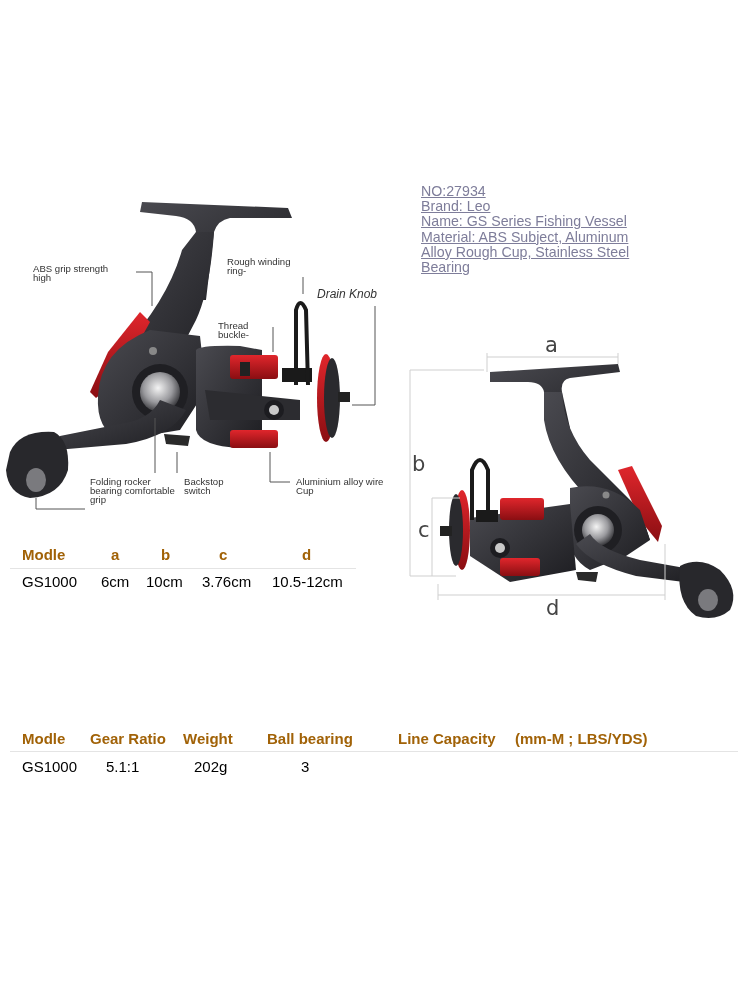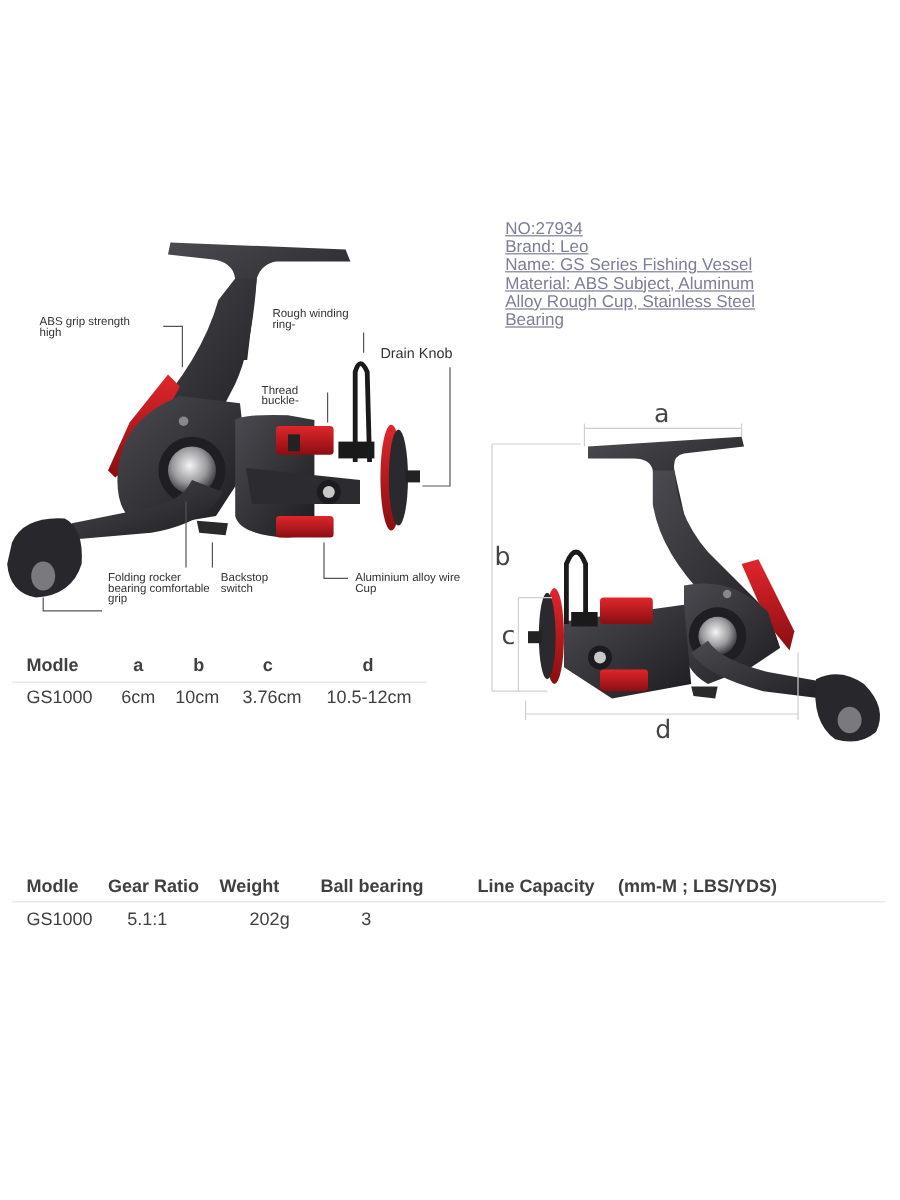--- a/index.html
+++ b/index.html
@@ -2,24 +2,24 @@
 <html><head>
 <meta charset="utf-8">
 <style>
   html, body { margin: 0; padding: 0; background: #ffffff; }
   body { width: 750px; height: 1000px; position: relative; overflow: hidden;
          font-family: "Liberation Sans", sans-serif; color: #222; }
   .abs { position: absolute; }
   .spec { left: 421px; top: 184px; font-size: 14.2px; line-height: 15.2px; color: #7e7d9a; }
   .spec div { white-space: nowrap; text-decoration: underline; }
   .callout { font-size: 9.6px; line-height: 8.8px; color: #333; white-space: nowrap; }
-  .callout.big { font-size: 12px; line-height: 12px; }
+  .callout.big { font-size: 12px; line-height: 12px; font-style: italic; }
   .dimlbl { font-size: 21px; color: #444; font-family: "DejaVu Sans", sans-serif; }
-  .tbl-h { font-weight: bold; font-size: 15px; color: #404040; white-space: nowrap; }
-  .tbl-c { font-size: 15px; color: #404040; white-space: nowrap; }
+  .tbl-h { font-weight: bold; font-size: 15px; color: #a16207; white-space: nowrap; }
+  .tbl-c { font-size: 15px; color: #000000; white-space: nowrap; }
   .divider { height: 1px; background: #e4e4e4; }
   svg { position: absolute; overflow: visible; }
 </style>
 </head>
 <body>
 
 <div class="abs spec">
   <div>NO:27934</div>
   <div>Brand: Leo</div>
   <div>Name: GS Series Fishing Vessel</div>
@@ -195,15 +195,15 @@
 <div class="abs" style="left:0;top:0;width:750px;height:800px;pointer-events:none">
   <div class="abs tbl-h" style="left:22px;top:730px">Modle</div>
   <div class="abs tbl-h" style="left:90px;top:730px">Gear Ratio</div>
   <div class="abs tbl-h" style="left:183px;top:730px">Weight</div>
   <div class="abs tbl-h" style="left:267px;top:730px">Ball bearing</div>
   <div class="abs tbl-h" style="left:398px;top:730px">Line Capacity</div>
   <div class="abs tbl-h" style="left:515px;top:730px">(mm-M  ; LBS/YDS)</div>
   <div class="abs divider" style="left:10px;top:751px;width:728px"></div>
   <div class="abs tbl-c" style="left:22px;top:758px">GS1000</div>
   <div class="abs tbl-c" style="left:106px;top:758px">5.1:1</div>
-  <div class="abs tbl-c" style="left:208px;top:758px">202g</div>
+  <div class="abs tbl-c" style="left:194px;top:758px">202g</div>
   <div class="abs tbl-c" style="left:301px;top:758px">3</div>
 </div>
 
 </body></html>

